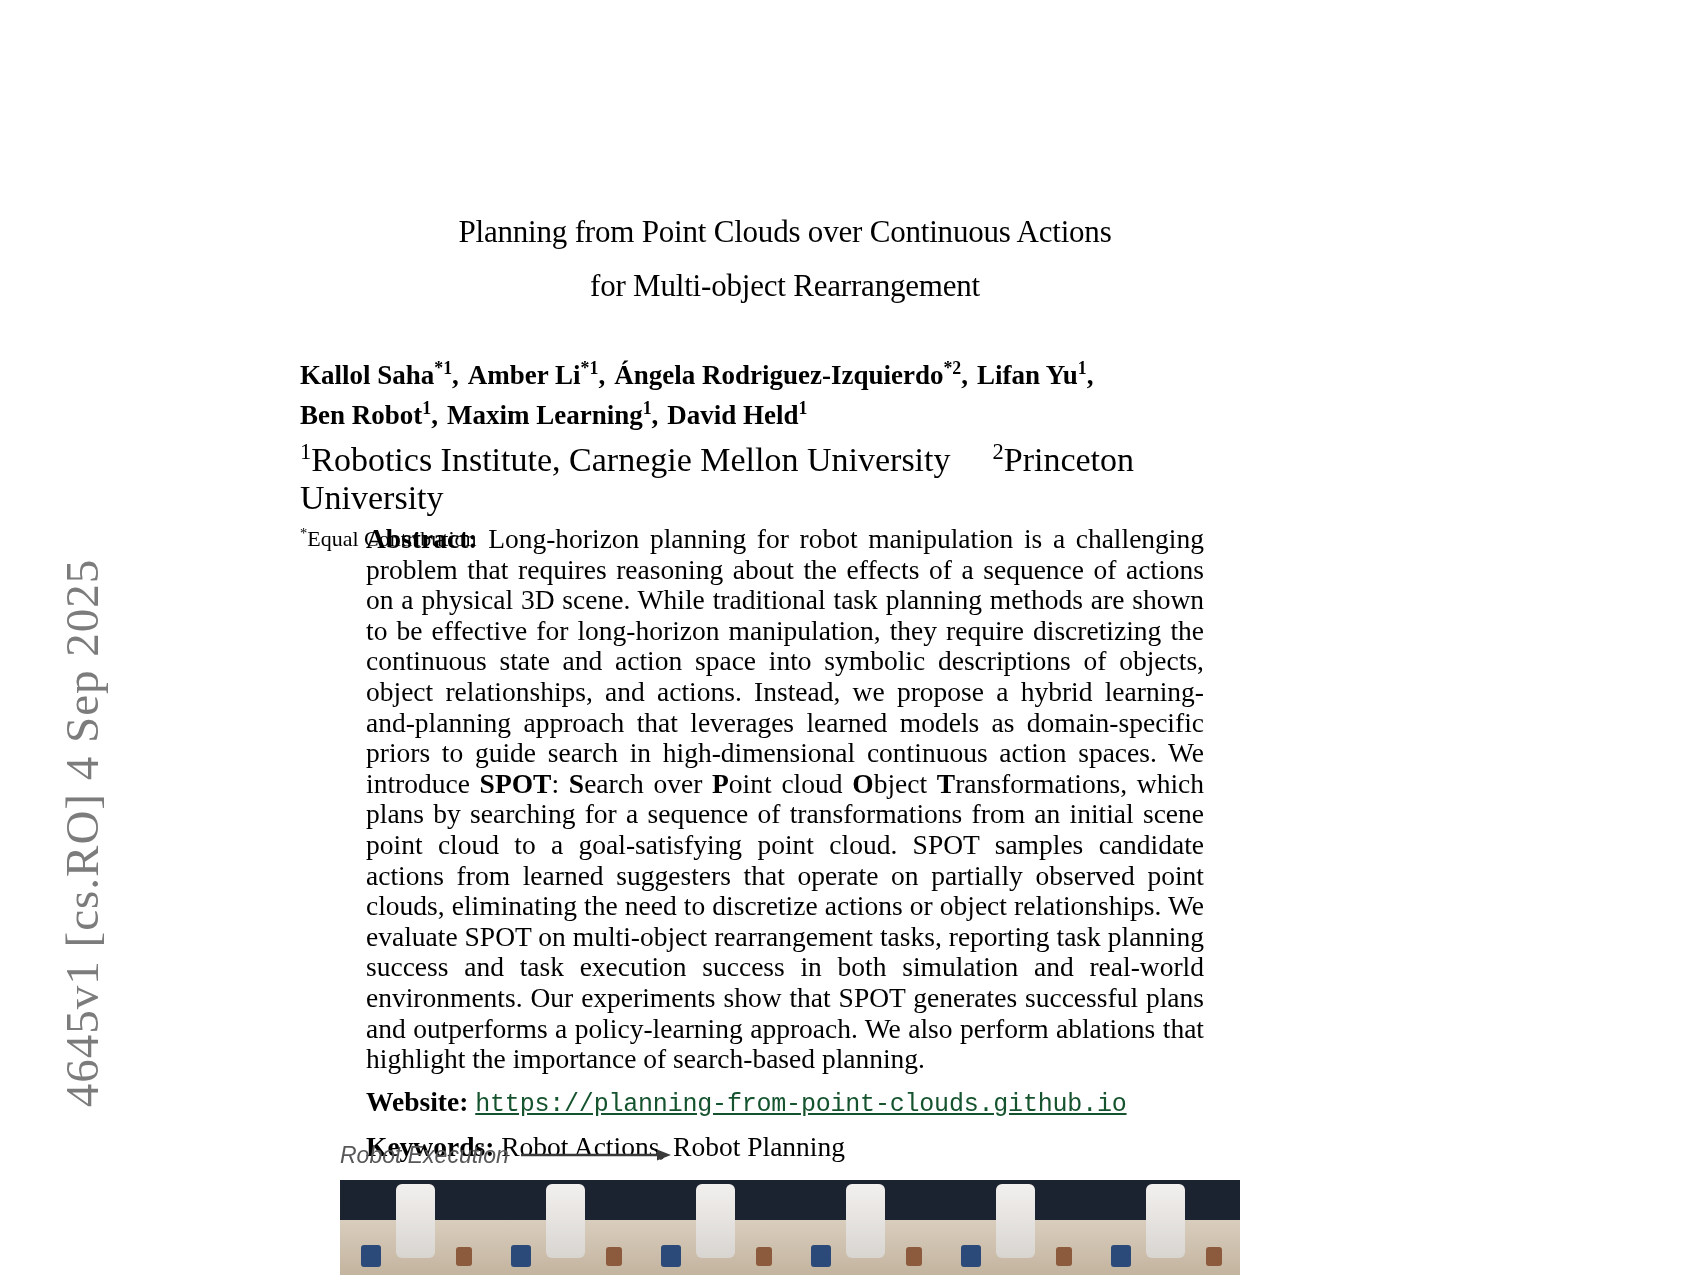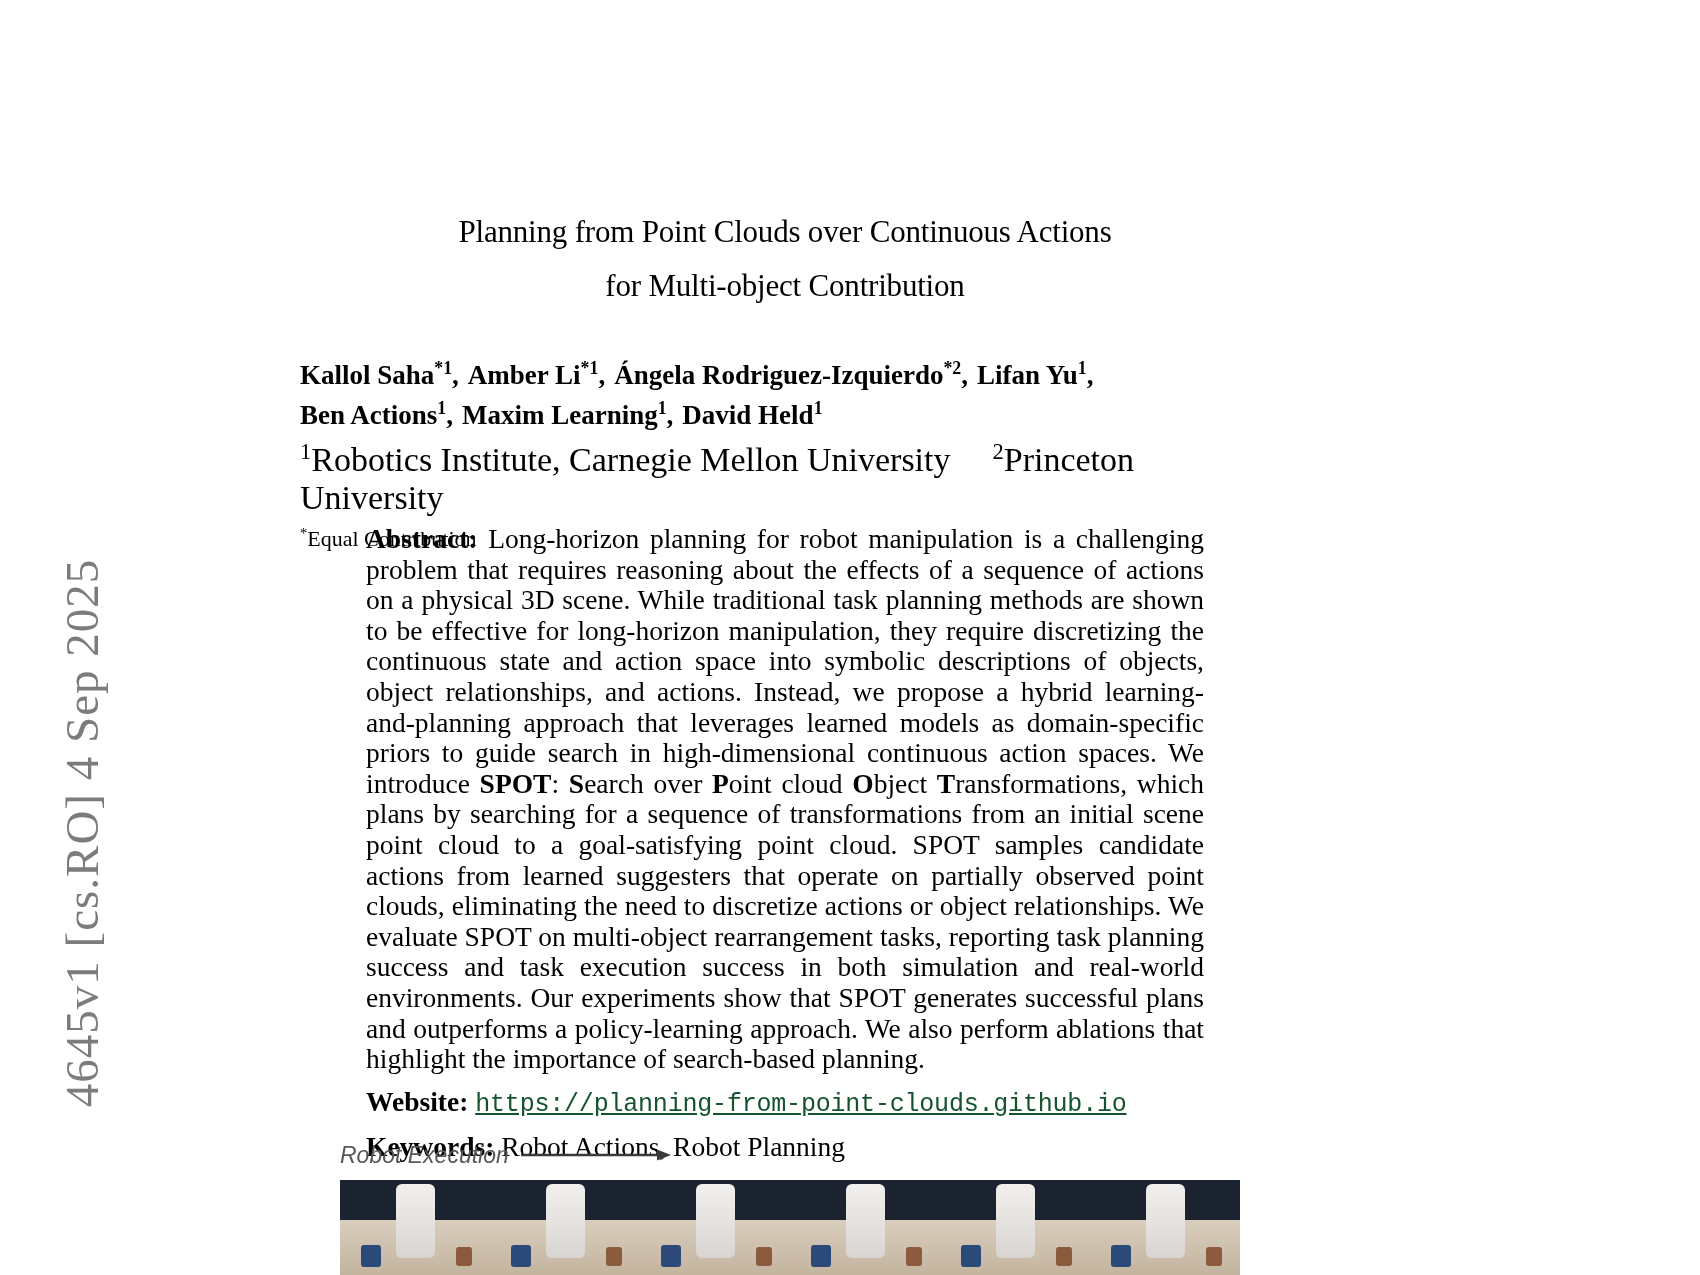--- a/index.html
+++ b/index.html
@@ -187,29 +187,29 @@
 </style>
 </head>
 <body>
 
 <div id="arxiv-stamp">4645v1  [cs.RO]  4 Sep 2025</div>
 
 <div id="page">
 
   <div id="title">
     <span>Planning from Point Clouds over Continuous Actions</span><br>
-    <span>for Multi-object Contribution</span>
+    <span>for Multi-object Rearrangement</span>
   </div>
 
   <div id="authors">
     <div class="author-line">
       <span>Kallol Saha</span><sup>*1</sup>,<span class="gap"></span><span>Amber Li</span><sup>*1</sup>,<span class="gap"></span><span>Ángela Rodriguez-Izquierdo</span><sup>*2</sup>,<span class="gap"></span><span>Lifan Yu</span><sup>1</sup>,
     </div>
     <div class="author-line">
-      <span>Ben Actions</span><sup>1</sup>,<span class="gap"></span><span>Maxim Learning</span><sup>1</sup>,<span class="gap"></span><span>David Held</span><sup>1</sup>
+      <span>Ben Robot</span><sup>1</sup>,<span class="gap"></span><span>Maxim Learning</span><sup>1</sup>,<span class="gap"></span><span>David Held</span><sup>1</sup>
     </div>
     <div class="aff-line">
       <sup>1</sup><span>Robotics Institute, Carnegie Mellon University</span><span class="aff-sep"></span><sup>2</sup><span>Princeton University</span>
     </div>
     <div class="equal-line">
       <sup>*</sup><span>Equal Contribution</span>
     </div>
   </div>
 
   <div id="abstract-block">

